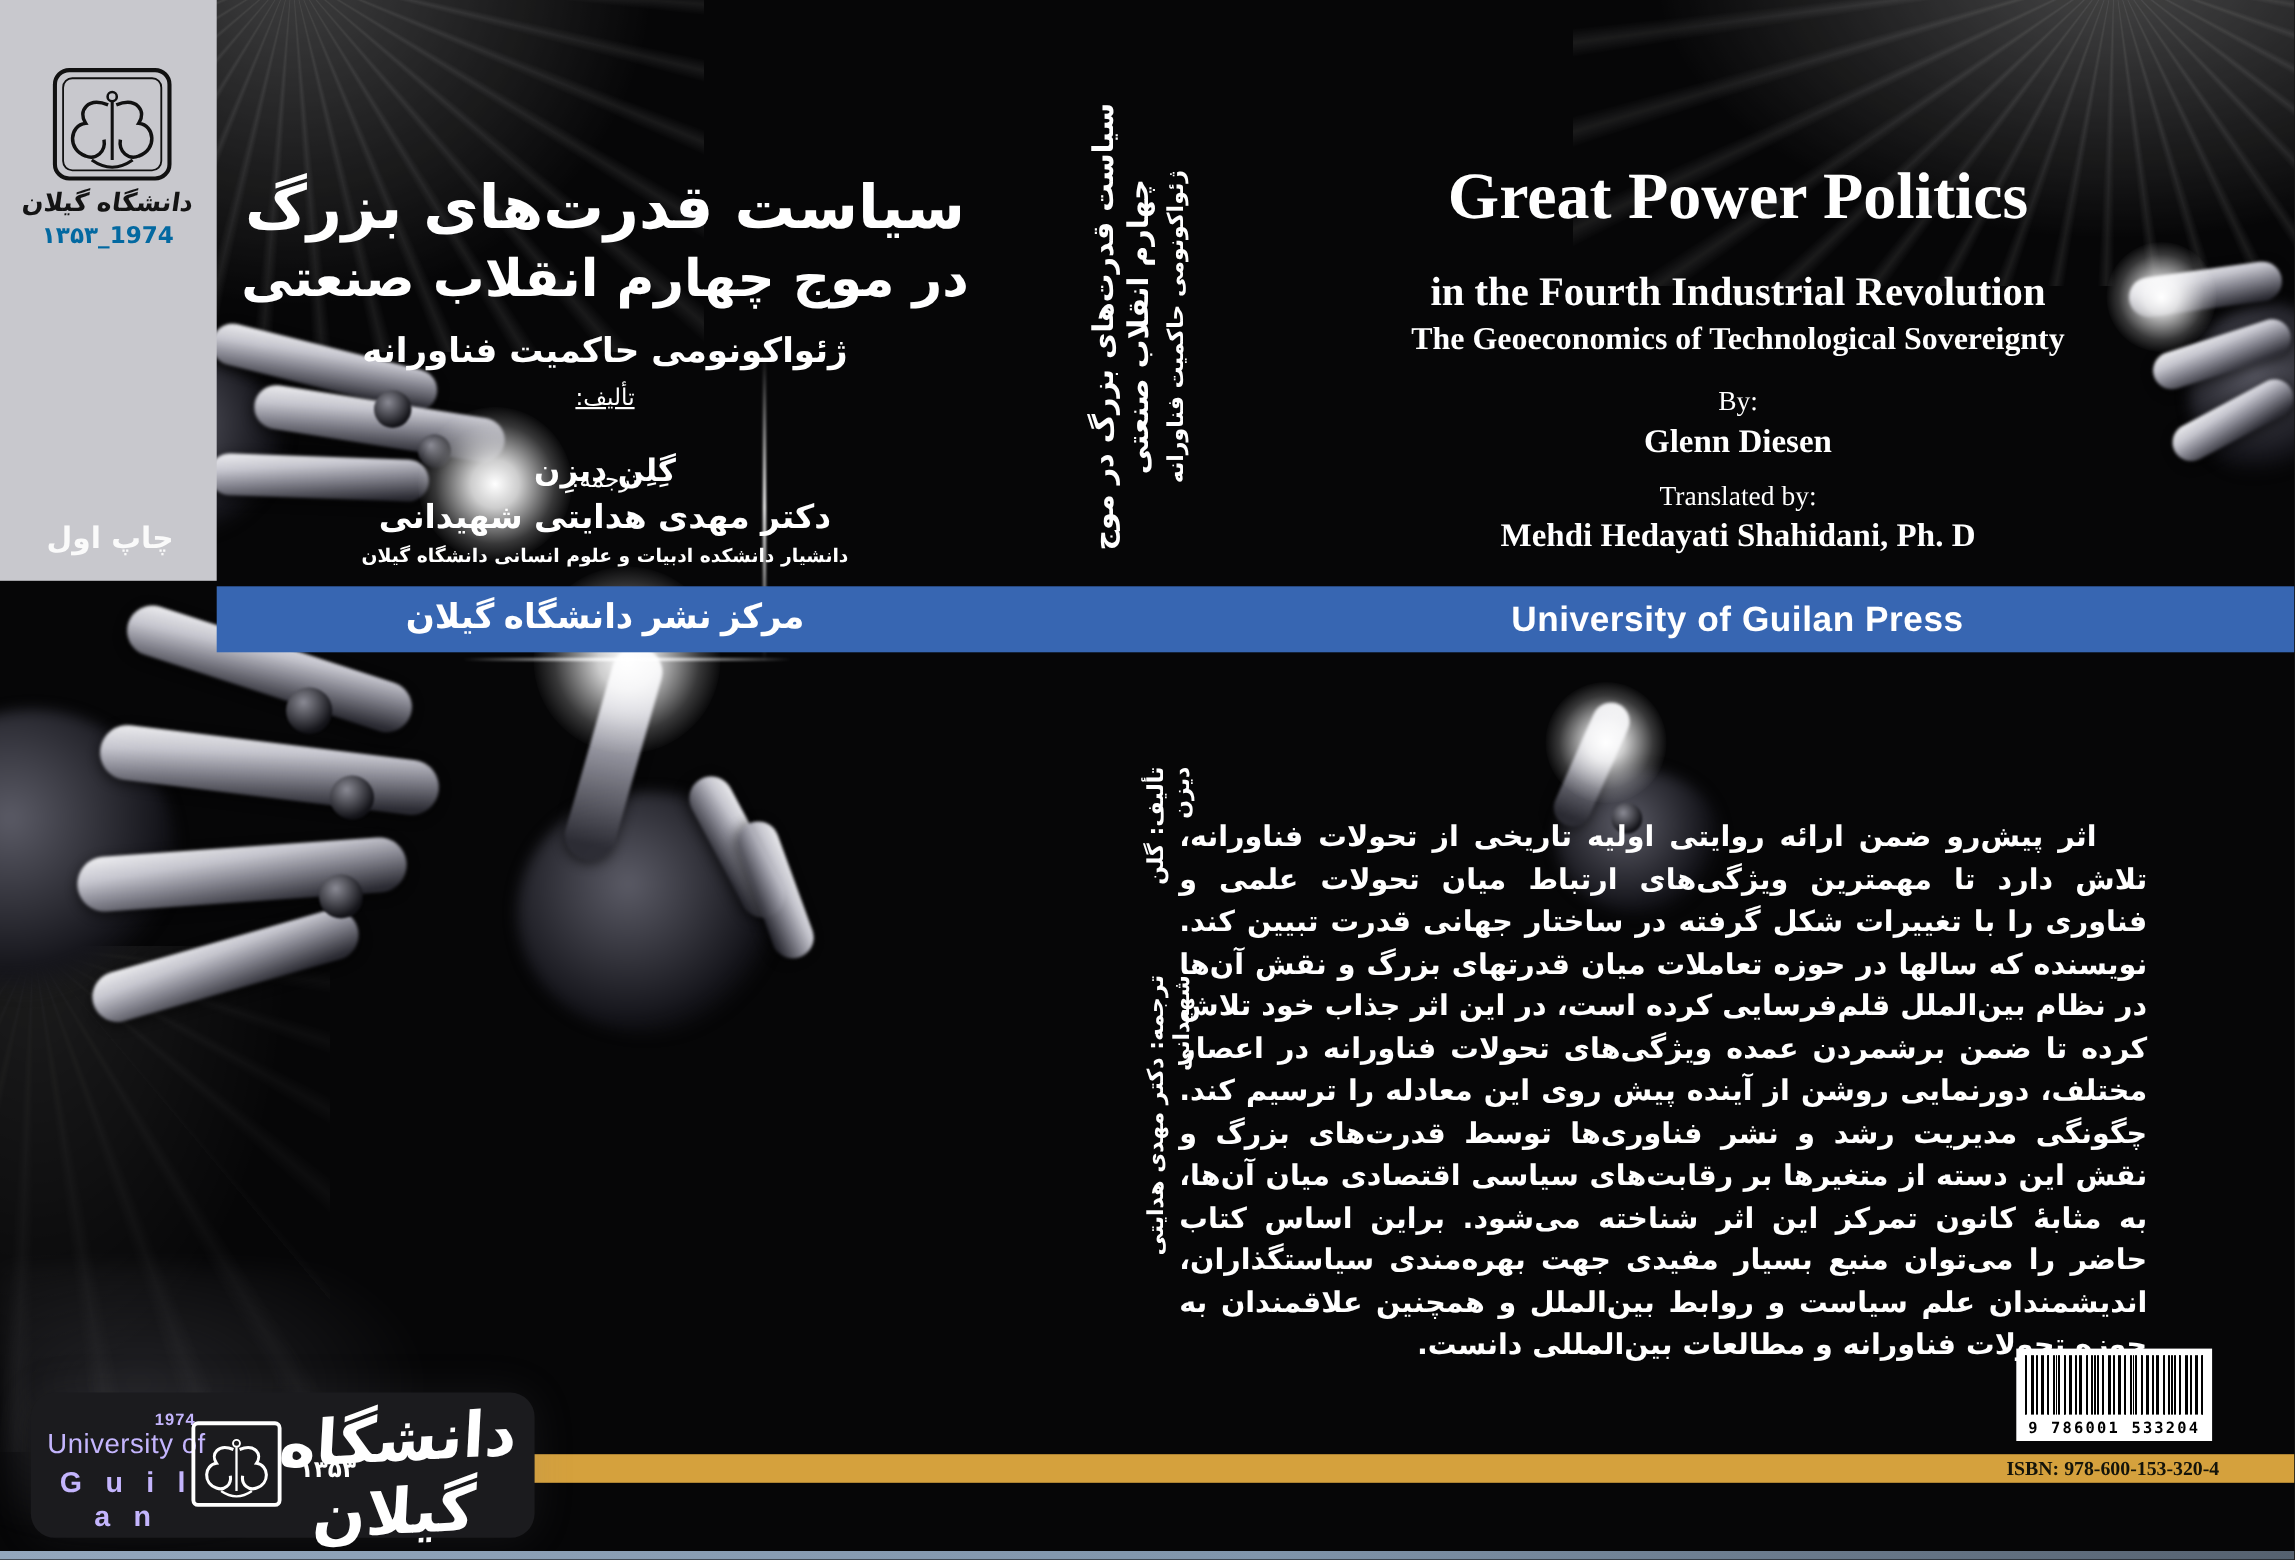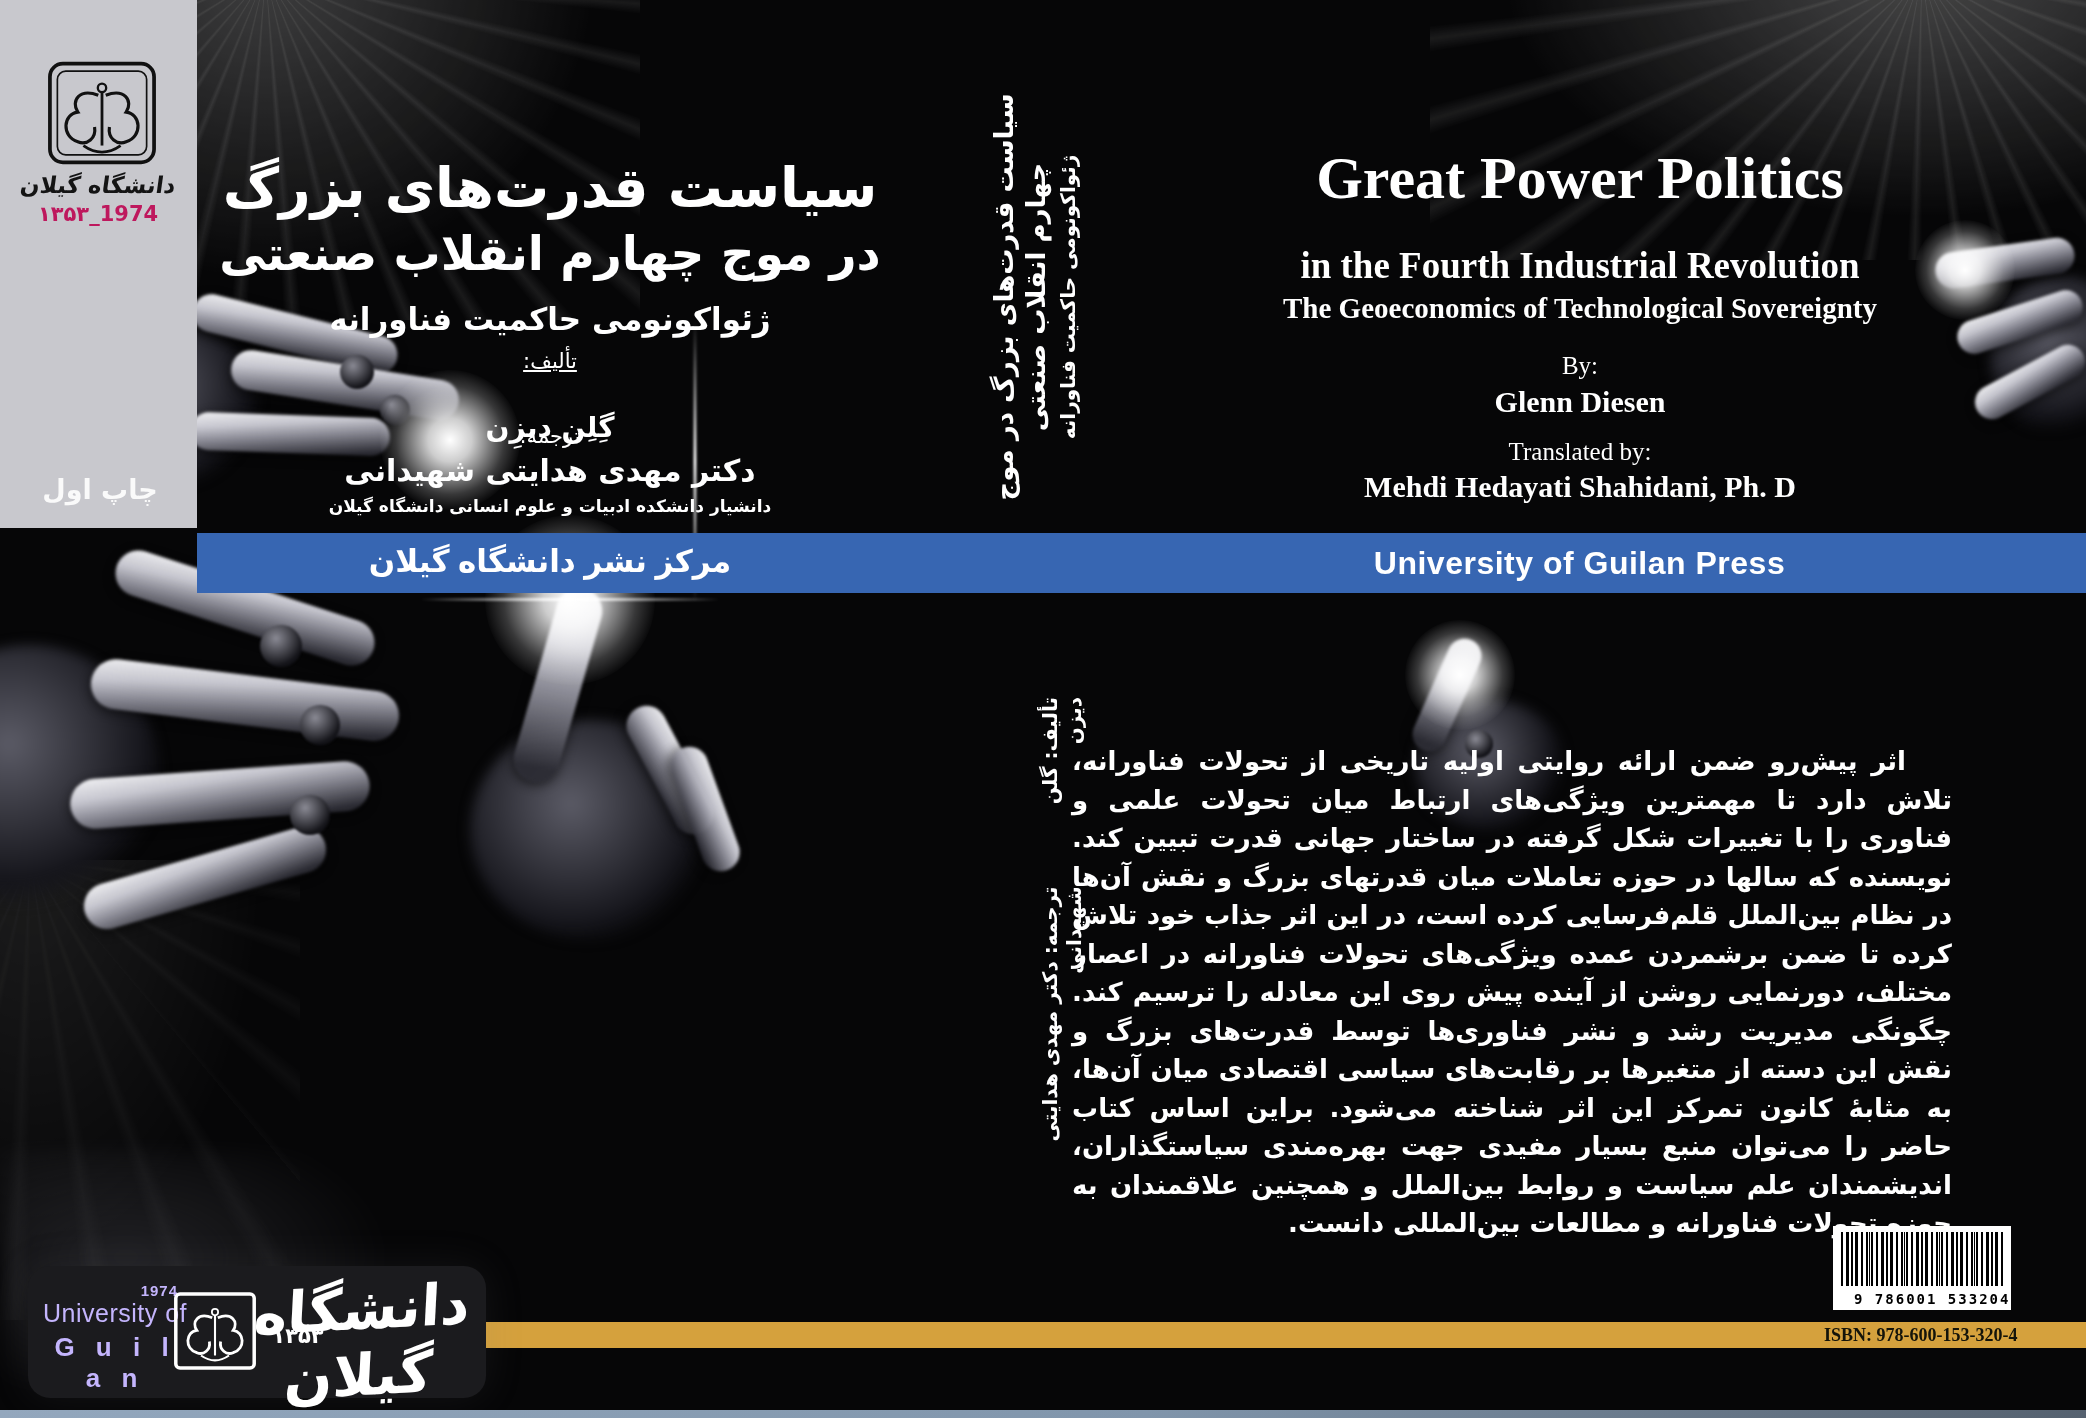--- a/index.html
+++ b/index.html
@@ -10,21 +10,21 @@
   .serif{font-family:"Liberation Serif","DejaVu Serif",serif;}
   .sans{font-family:"Liberation Sans","DejaVu Sans",sans-serif;}
   .white{color:#fff;}
   .ctr{text-align:center;}
 
   
   .flap{left:0;top:0;width:197px;height:528px;background:#c8c8cd;}
   .flap-logo-box{left:46px;top:60px;width:112px;height:106px;}
   .flap-caption{left:8px;top:172px;width:180px;text-align:center;color:#141414;
                 font-size:23px;font-weight:bold;transform:skewX(-8deg);}
-  .flap-years{left:8px;top:202px;width:180px;text-align:center;color:#be185d;
+  .flap-years{left:8px;top:202px;width:180px;text-align:center;color:#0369a1;
               font-size:21px;font-weight:bold;letter-spacing:1px;}
   .edition{left:30px;top:474px;width:140px;text-align:center;color:#fafafa;
            font-size:27px;font-weight:bold;}
 
   
   .fa-title1{left:190px;top:156px;width:720px;font-size:55px;font-weight:800;}
   .fa-title2{left:190px;top:226px;width:720px;font-size:47px;font-weight:800;}
   .fa-subtitle{left:250px;top:301px;width:600px;font-size:31px;font-weight:800;}
   .fa-author-label{left:250px;top:349px;width:600px;font-size:21px;font-weight:400;text-decoration:underline;}
   .fa-author{left:250px;top:379px;width:600px;font-size:28px;font-weight:700;margin-top:32px;}
@@ -56,22 +56,22 @@
 
   
   .blurb{left:1072px;top:742px;width:880px;font-size:26px;font-weight:700;line-height:38.5px;
          text-align:justify;text-indent:46px;color:#fff;}
 
   
   .barcode-box{left:1833px;top:1226px;width:178px;height:84px;background:#fff;}
   .bars{position:absolute;left:8px;top:6px;right:8px;height:54px;background-color:#fff;
         background-image:repeating-linear-gradient(90deg,#000 0 2px,transparent 2px 5px),
                          repeating-linear-gradient(90deg,#000 0 1px,transparent 1px 7px);}
-  .bar-digits{position:absolute;left:0;bottom:3px;width:100%;text-align:left;color:#000;
-              font-family:"DejaVu Sans Mono",monospace;font-size:14px;letter-spacing:2px;font-weight:bold;padding-left:21px;}
+  .bar-digits{position:absolute;left:0;bottom:3px;width:100%;text-align:center;color:#000;
+              font-family:"DejaVu Sans Mono",monospace;font-size:14px;letter-spacing:2px;font-weight:bold;}
   .gold{background:#d5a13d;height:26px;top:1322px;}
   .isbn{left:1824px;top:1325px;width:250px;font-size:18px;color:#14140a;font-weight:bold;}
 
   
   .plate{left:28px;top:1266px;width:458px;height:132px;background:#1b1b1e;border-radius:22px;
          box-shadow:0 0 40px rgba(120,120,130,.12);}
   .univ-block{left:40px;top:1282px;width:150px;text-align:center;color:#c4b5fd;}
   .univ-year{font-size:15px;font-weight:bold;text-align:right;padding-right:12px;letter-spacing:1px;}
   .univ-l1{font-size:25px;letter-spacing:.5px;}
   .univ-l2{font-size:26px;font-weight:bold;letter-spacing:7px;margin-top:4px;}

